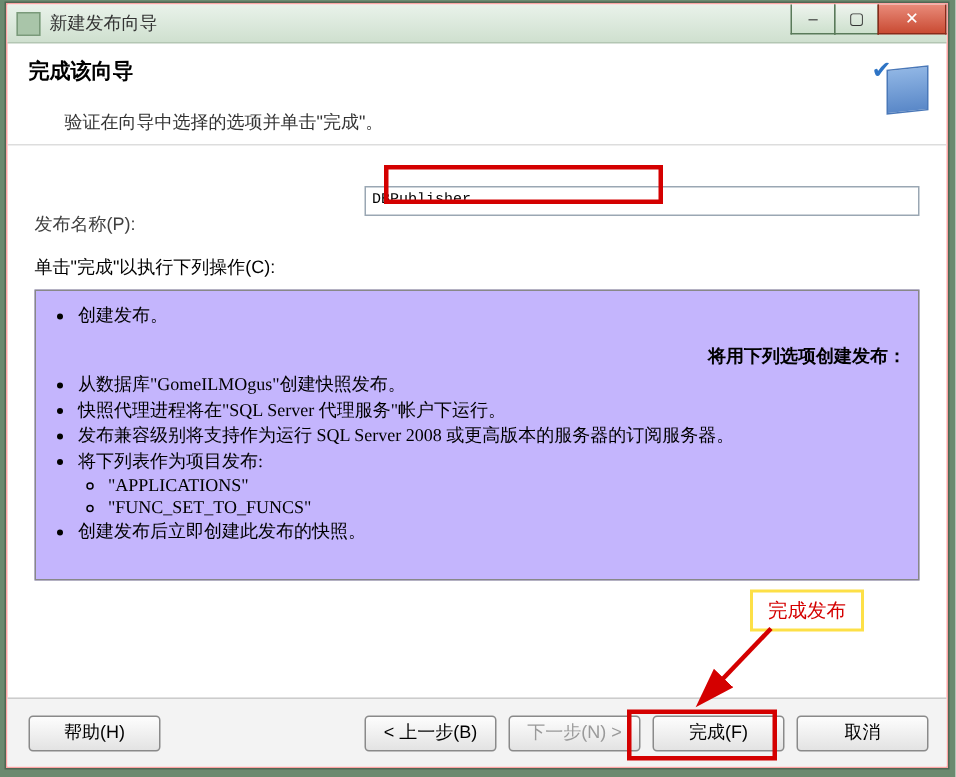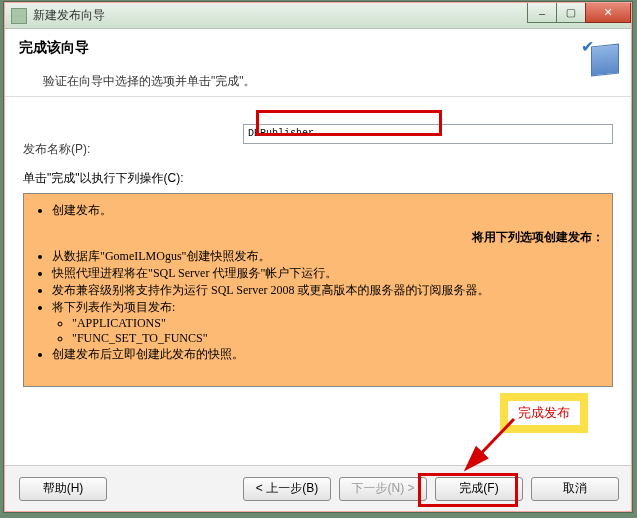--- a/index.html
+++ b/index.html
@@ -63,21 +63,21 @@
     .row { display:flex; align-items:center; margin-bottom:12px; }
     .row label { width:220px; color:#404040;margin-top:32px; }
     .row input[type=text] {
       flex:1; height:20px; border:1px solid #9aa7b3; padding:1px 4px;
       font-family:"Courier New", monospace; font-size:10px; color:#000;
       background:#fff;
     }
     .subhead { margin:4px 0 6px 0; color:#000; }
     .summary-box {
       border:1px solid #888; height:194px; padding:8px 8px 8px 12px;
-      overflow:auto; background:#fdba74; font-family:"SimSun","Microsoft YaHei";
+      overflow:auto; background:#c4b5fd; font-family:"SimSun","Microsoft YaHei";
     }
     .summary-box ul { list-style:disc; margin-left:16px; }
     .summary-box ul ul { list-style:circle; margin-left:20px; }
     .summary-box .sect { margin:10px 0 2px 0; font-weight:bold;text-align:right; }
     .button-bar {
       position:absolute; left:0; right:0; bottom:0; height:46px;
       border-top:1px solid #ccc;
       display:flex; align-items:center; justify-content:flex-end;
       padding:0 12px; gap:8px;
       background:#f3f3f3;
@@ -89,21 +89,21 @@
       border:1px solid #8a8a8a; border-radius:3px;
       font-size:12px; color:#000;
     }
     button.ui:disabled { color:#9a9a9a; }
     
     .anno { position:absolute; border:3px solid #d40000; pointer-events:none; }
     .anno.name { left:256px; top:110px; width:186px; height:26px; }
     .anno.finish { left:418px; top:473px; width:100px; height:34px; }
     .anno-label {
       position:absolute; left:500px; top:393px;
-      border:8px solid #fde047; color:#d40000; font-size:13px;
+      border:2px solid #fde047; color:#d40000; font-size:13px;
       padding:3px 10px; background:transparent; pointer-events:none;
     }
     .anno-arrow {
       position:absolute; left:462px; top:413px; width:60px; height:60px;
       pointer-events:none;
     }
   </style>
 </head>
 <body>
 

